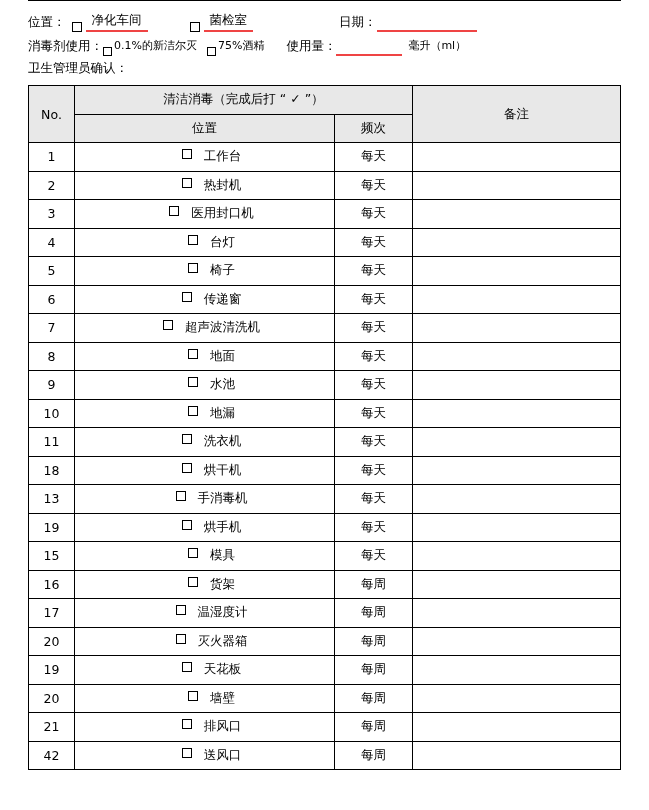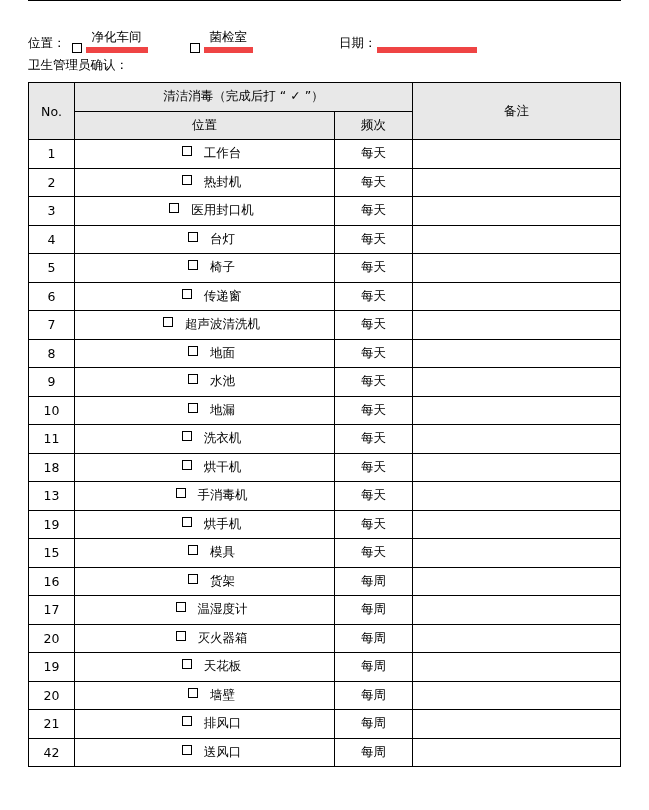--- a/index.html
+++ b/index.html
@@ -39,23 +39,22 @@
     line-height: 20px;
   }
   .meta-row {
     display: flex;
     align-items: flex-end;
     white-space: nowrap;
     margin-bottom: 2px;
   }
   .ul {
     display: inline-block;
-    border-bottom: 6px solid #ef4444;
+    border-bottom: 2px solid #ef4444;
     text-align: center;
-    margin-top: 17px;
   }
   .ul.w-blank-long { width: 100px; }
   .ul.w-blank-med { width: 66px; }
   .ul.w-txt { padding: 0 6px; }
   .sp { display: inline-block; }
   .box {
     display: inline-block;
     width: 8px;
     height: 8px;
     border: 1px solid #000;
@@ -121,20 +120,33 @@
       <span class="box"></span>
       <span class="ul w-txt">净化车间</span>
       <span class="sp" style="width:42px"></span>
       <span class="box"></span>
       <span class="ul w-txt">菌检室</span>
       <span class="sp" style="width:86px"></span>
       <span>日期：</span>
       <span class="ul w-blank-long">&nbsp;</span>
     </div>
 
+    <div class="meta-row">
+      <span>消毒剂使用：</span>
+      <span class="box-sm"></span>
+      <span class="small">0.1%的新洁尔灭</span>
+      <span class="sp" style="width:10px"></span>
+      <span class="box-sm"></span>
+      <span class="small">75%酒精</span>
+      <span class="sp" style="width:22px"></span>
+      <span>使用量：</span>
+      <span class="ul w-blank-med">&nbsp;</span>
+      <span class="sp" style="width:6px"></span>
+      <span class="small">毫升（ml）</span>
+    </div>
 
     <div class="meta-row">
       <span>卫生管理员确认：</span>
     </div>
 
   </div>
 
   <div class="tbl-wrap">
     <table class="grid">
       <colgroup>

